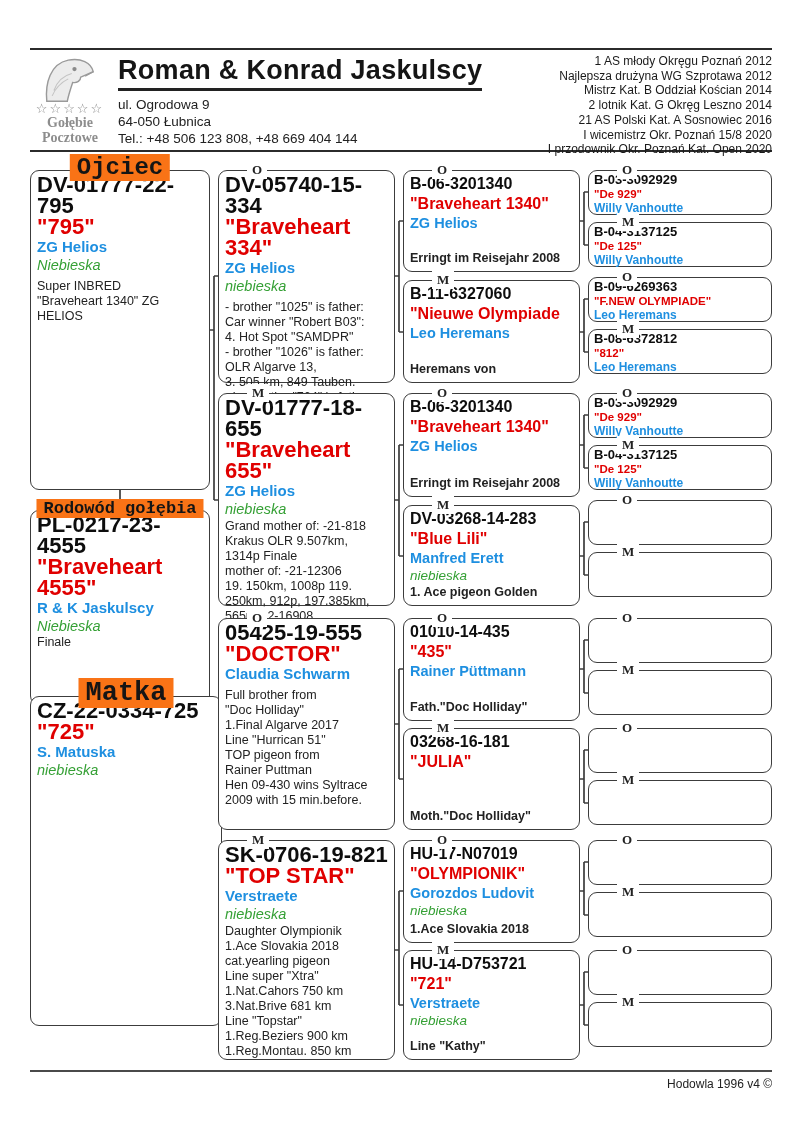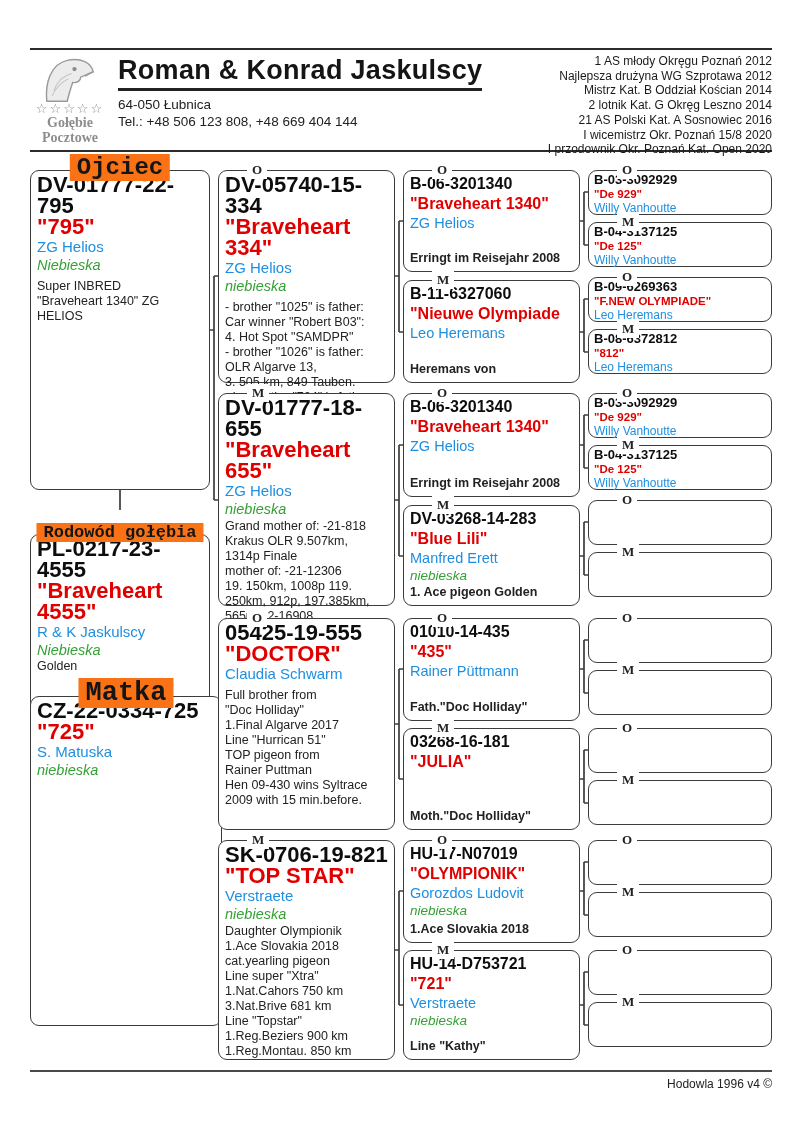--- a/index.html
+++ b/index.html
@@ -35,21 +35,21 @@
   }
   .btitle {
     position:absolute; left:50%; transform:translateX(-50%); background:#f97316; padding:0 7px;
     font-family:Liberation Mono, monospace; font-weight:bold; color:#151515; white-space:nowrap;
   }
   .t-father { font-size:24px; top:-17px; }
   .t-subject { font-size:17px; top:-12px; }
   .t-mother { font-size:27px; top:-19px; }
   .ring  { font-weight:bold; color:#0d0d0d; }
   .pname { font-weight:bold; color:var(--red); }
-  .owner { font-weight:normal; color:var(--blue); }
+  .owner { font-weight:bold; color:var(--blue); }
   .pcolor{ font-style:italic; color:var(--green); }
   .note  { color:#222; white-space:pre-line; }
   
   .g1 .ring,.g1 .pname,.g2 .ring,.g2 .pname { font-size:22px; line-height:21px; }
   .g1 .owner,.g2 .owner { font-size:15px; line-height:19px; }
   .g1 .pcolor,.g2 .pcolor { font-size:14.5px; line-height:18px; }
   .g1 .note,.g2 .note { font-size:12.5px; line-height:15px; margin-top:5px; }
   
   .g3 { display:flex; flex-direction:column; }
   .g3 .ring,.g3 .pname { font-size:16px; line-height:20px; }
@@ -81,20 +81,21 @@
           <circle cx="37" cy="18" r="2.4" fill="#8a8a8a"></circle>
           <path d="M14,42 C18,31 26,25 34,23 M12,48 C16,39 22,33 30,29" fill="none" stroke="#c3c3c3" stroke-width="1.2"></path>
         </svg>
       </span>
       <div class="stars">☆☆☆☆☆</div>
       <div class="brand">Gołębie</div>
       <div class="brand">Pocztowe</div>
     </div>
     <div class="hcenter">
       <div class="hname">Roman &amp; Konrad Jaskulscy</div>
+      <div class="haddr">ul. Ogrodowa 9</div>
       <div class="haddr">64-050 Łubnica</div>
       <div class="haddr">Tel.: +48 506 123 808,  +48 669 404 144</div>
     </div>
     <div class="hright">
       <div>1 AS młody Okręgu Poznań 2012</div>
       <div>Najlepsza drużyna WG Szprotawa 2012</div>
       <div>Mistrz Kat. B Oddział Kościan 2014</div>
       <div>2 lotnik Kat. G Okręg Leszno 2014</div>
       <div>21 AS Polski Kat. A Sosnowiec 2016</div>
       <div>I wicemistrz Okr. Poznań 15/8 2020</div>
@@ -130,27 +131,27 @@
   <div class="pbox g1" style="left:30px; top:170px; width:180px; height:320px">
     <span class="btitle t-father">Ojciec</span>
     <div class="ring">DV-01777-22-795</div>
     <div class="pname">"795"</div>
     <div class="owner">ZG Helios</div>
     <div class="pcolor">Niebieska</div>
     <div class="note">Super INBRED
 "Braveheart 1340" ZG HELIOS</div>
   </div>
 
-  <div class="pbox g1" style="left:30px; top:534px; width:180px; height:195px">
+  <div class="pbox g1" style="left:30px; top:510px; width:180px; height:195px">
     <span class="btitle t-subject">Rodowód gołębia</span>
     <div class="ring">PL-0217-23-4555</div>
     <div class="pname">"Braveheart 4555"</div>
     <div class="owner">R &amp; K Jaskulscy</div>
     <div class="pcolor">Niebieska</div>
-    <div class="note" style="margin-top:0">Golden</div>
+    <div class="note" style="margin-top:0">Finale</div>
   </div>
 
   <div class="pbox g1" style="left:30px; top:696px; width:192px; height:330px">
     <span class="btitle t-mother">Matka</span>
     <div class="ring">CZ-22-0334-725</div>
     <div class="pname">"725"</div>
     <div class="owner">S. Matuska</div>
     <div class="pcolor">niebieska</div>
     <div class="note"></div>
   </div>

